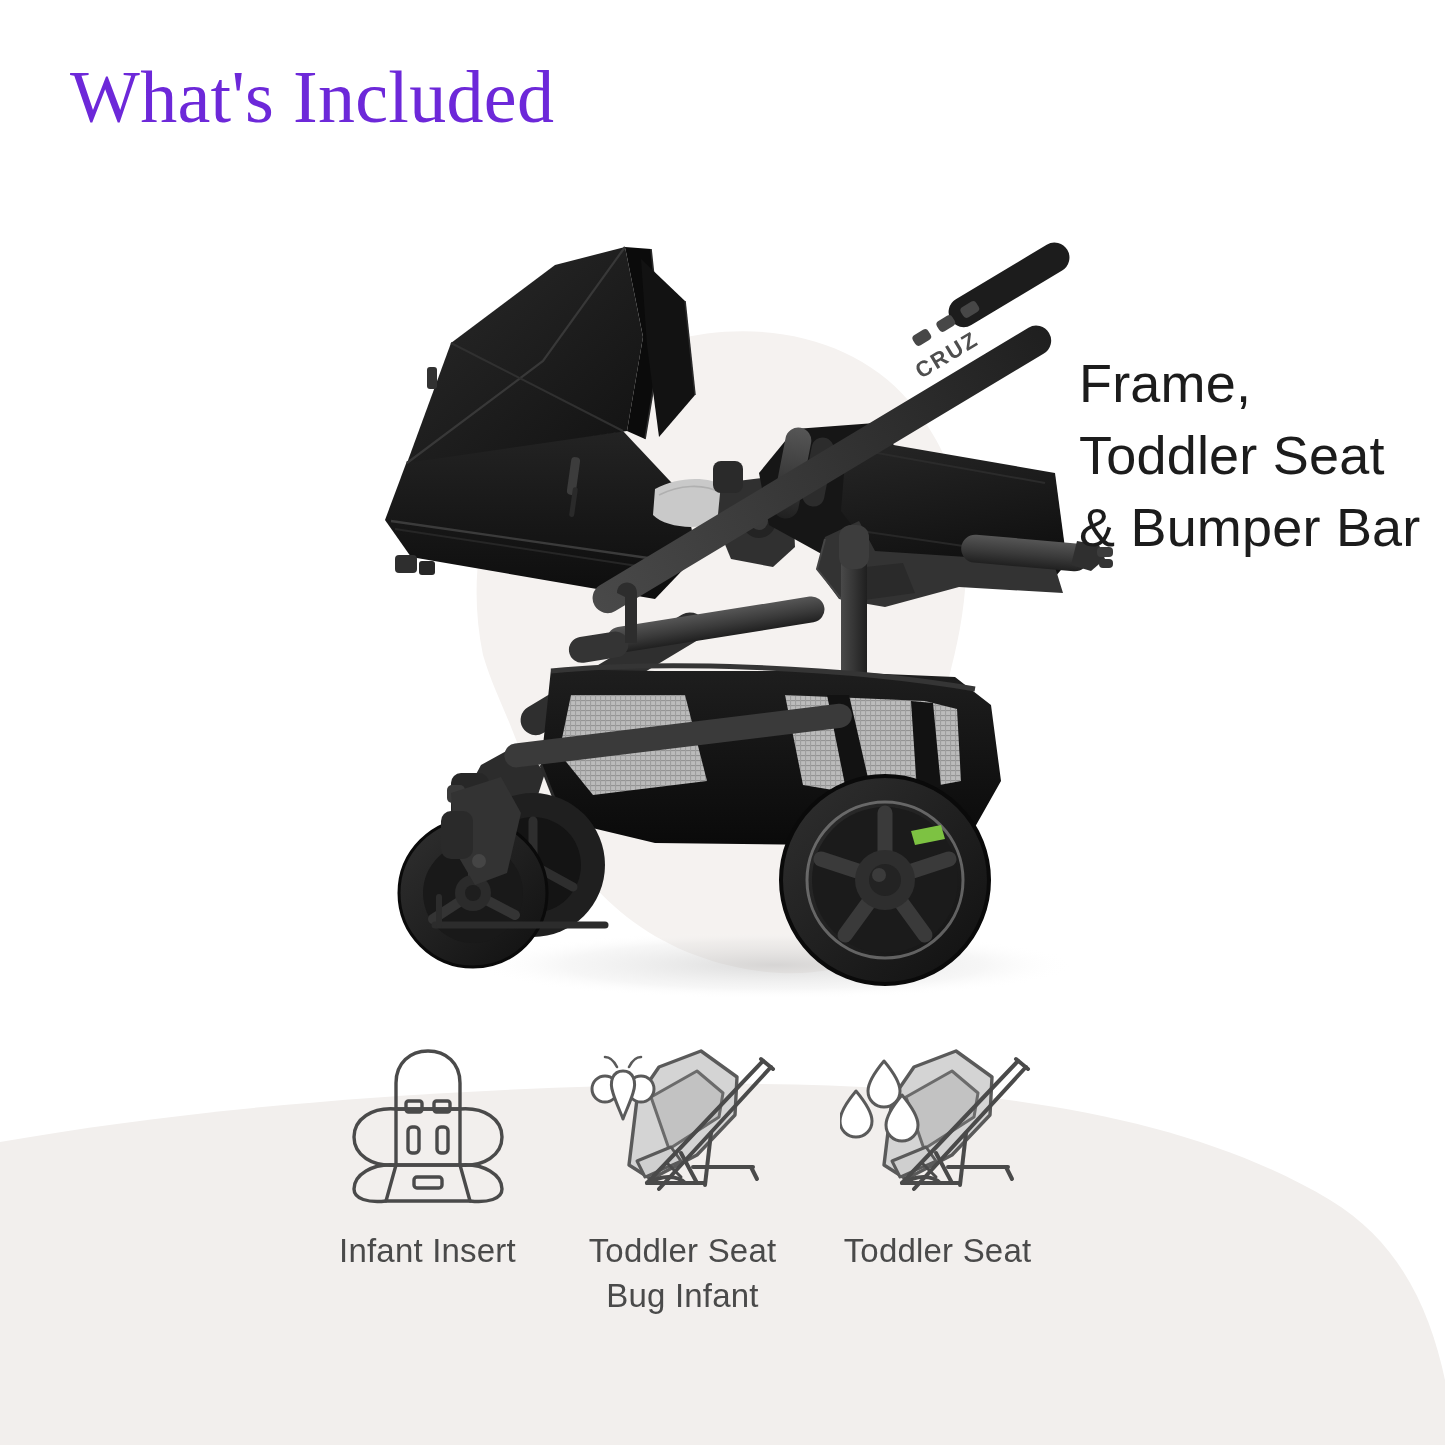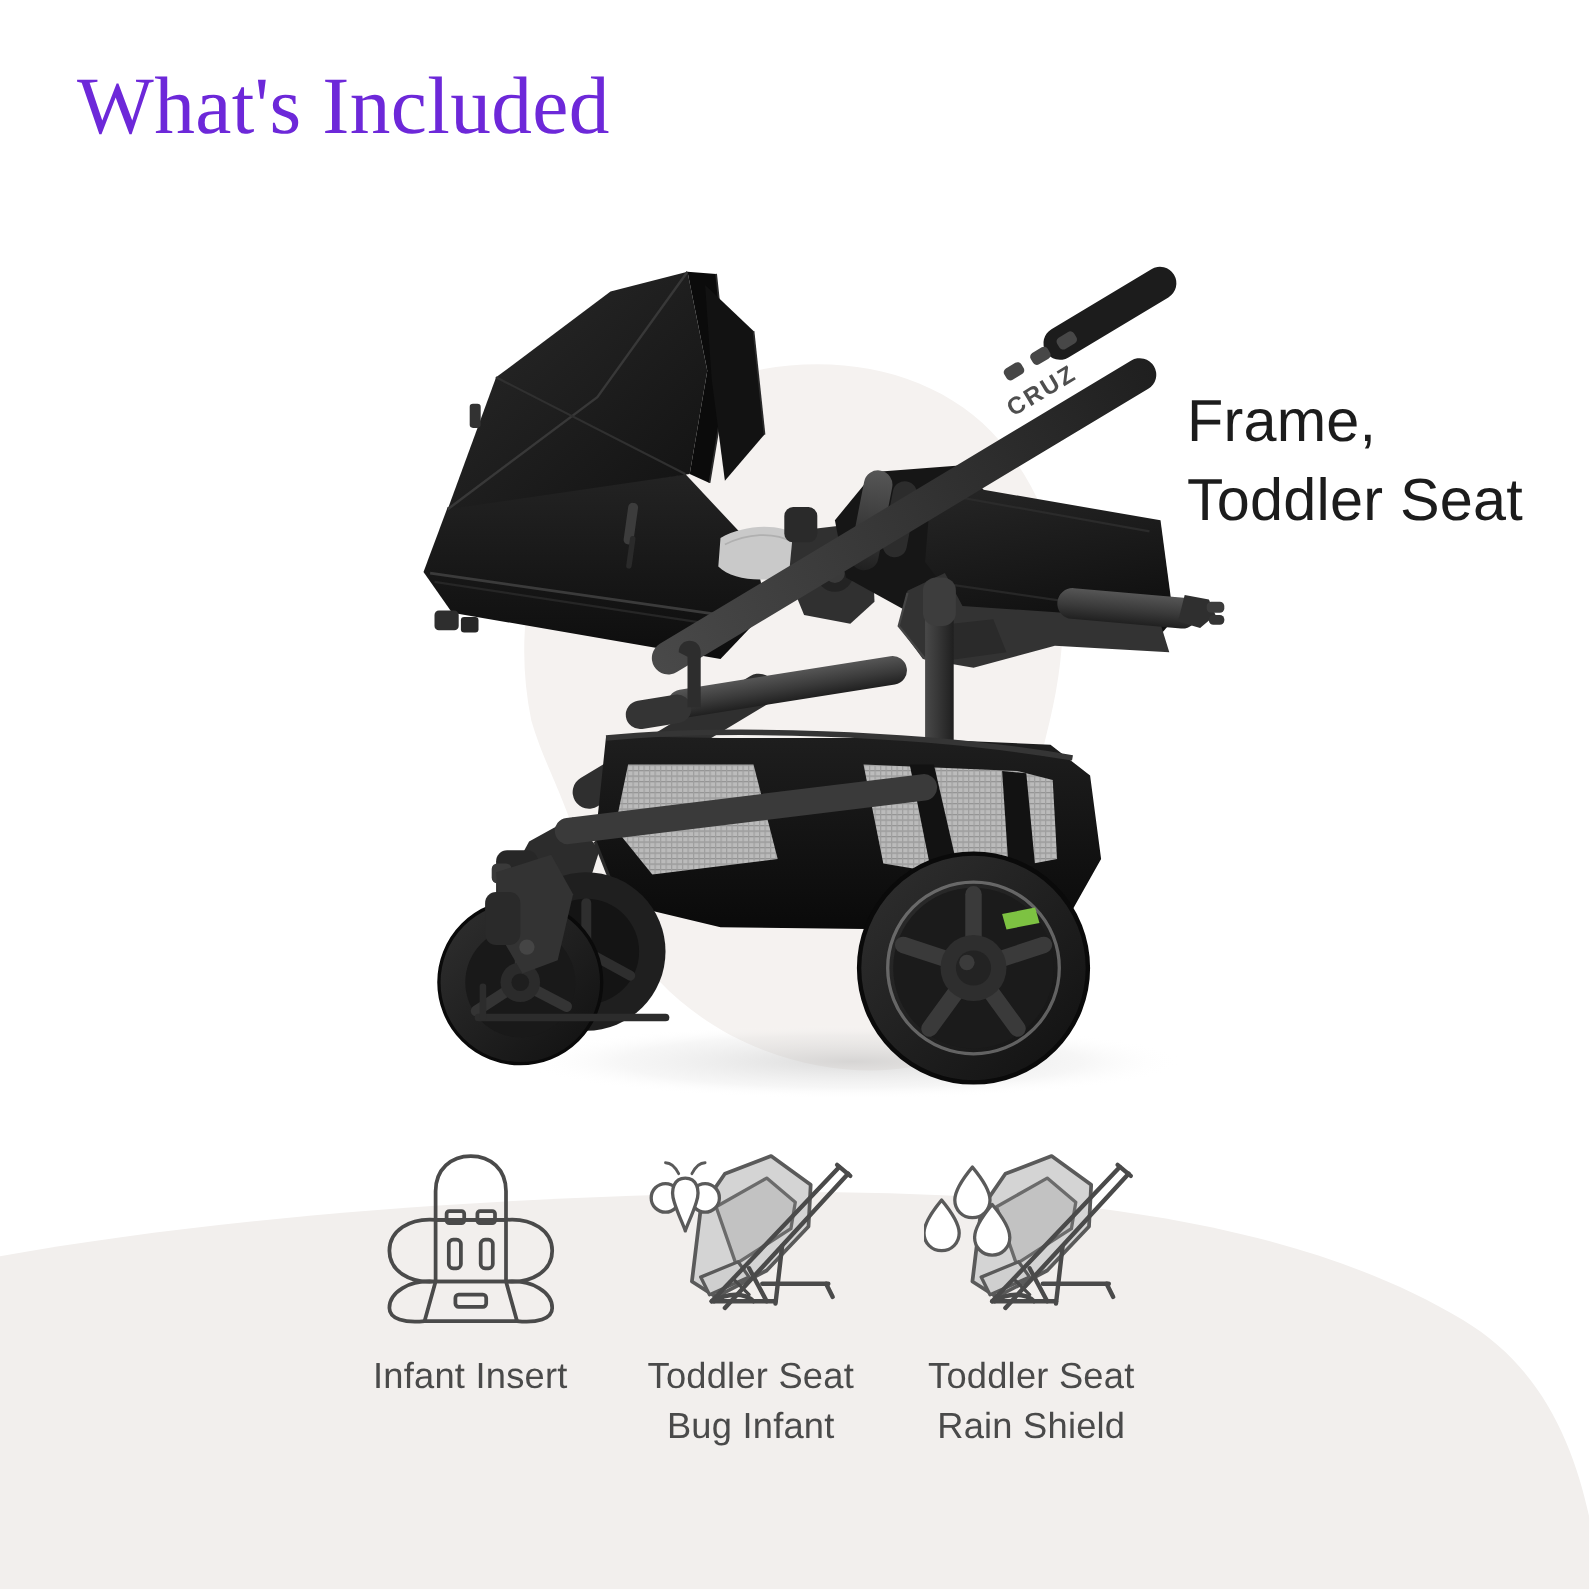--- a/index.html
+++ b/index.html
@@ -308,20 +308,21 @@
 
     <path d="M80,700 L250,700" stroke="#2c2c2c" stroke-width="7" fill="none" stroke-linecap="round"></path>
     <path d="M84,700 L84,672" stroke="#2c2c2c" stroke-width="6" fill="none" stroke-linecap="round"></path>
   </g>
 </svg>
 </div>
 
 <div id="callout-label">
   <span class="ln">Frame,</span>
   <span class="ln">Toddler Seat</span>
+  <span class="ln">&amp; Bumper Bar</span>
 </div>
 
 <div id="accessories">
 
   <div class="accessory">
     <div class="glyph">
       <svg width="172" height="168" viewBox="0 0 172 168" fill="none" stroke="#4a4a4a" stroke-width="3.4" stroke-linejoin="round" stroke-linecap="round">
 
         <path d="M54,46 C54,26 68,14 86,14 C104,14 118,26 118,46 L118,72 L54,72 Z"></path>
 
@@ -410,17 +411,16 @@
 
         <g stroke="#5a5a5a" stroke-width="3">
           <path d="M44,24 C54,36 60,46 60,54 C60,63 53,70 44,70 C35,70 28,63 28,54 C28,46 34,36 44,24 Z" fill="#ffffff"></path>
           <path d="M16,54 C26,66 32,76 32,84 C32,93 25,100 16,100 C7,100 0,93 0,84 C0,76 6,66 16,54 Z" fill="#ffffff"></path>
           <path d="M62,58 C72,70 78,80 78,88 C78,97 71,104 62,104 C53,104 46,97 46,88 C46,80 52,70 62,58 Z" fill="#ffffff"></path>
         </g>
       </svg>
     </div>
     <div class="cap">
       <span class="ln">Toddler Seat</span>
-      <span class="ln">Rain Shield</span>
     </div>
   </div>
 
 </div>
 
 </body></html>

